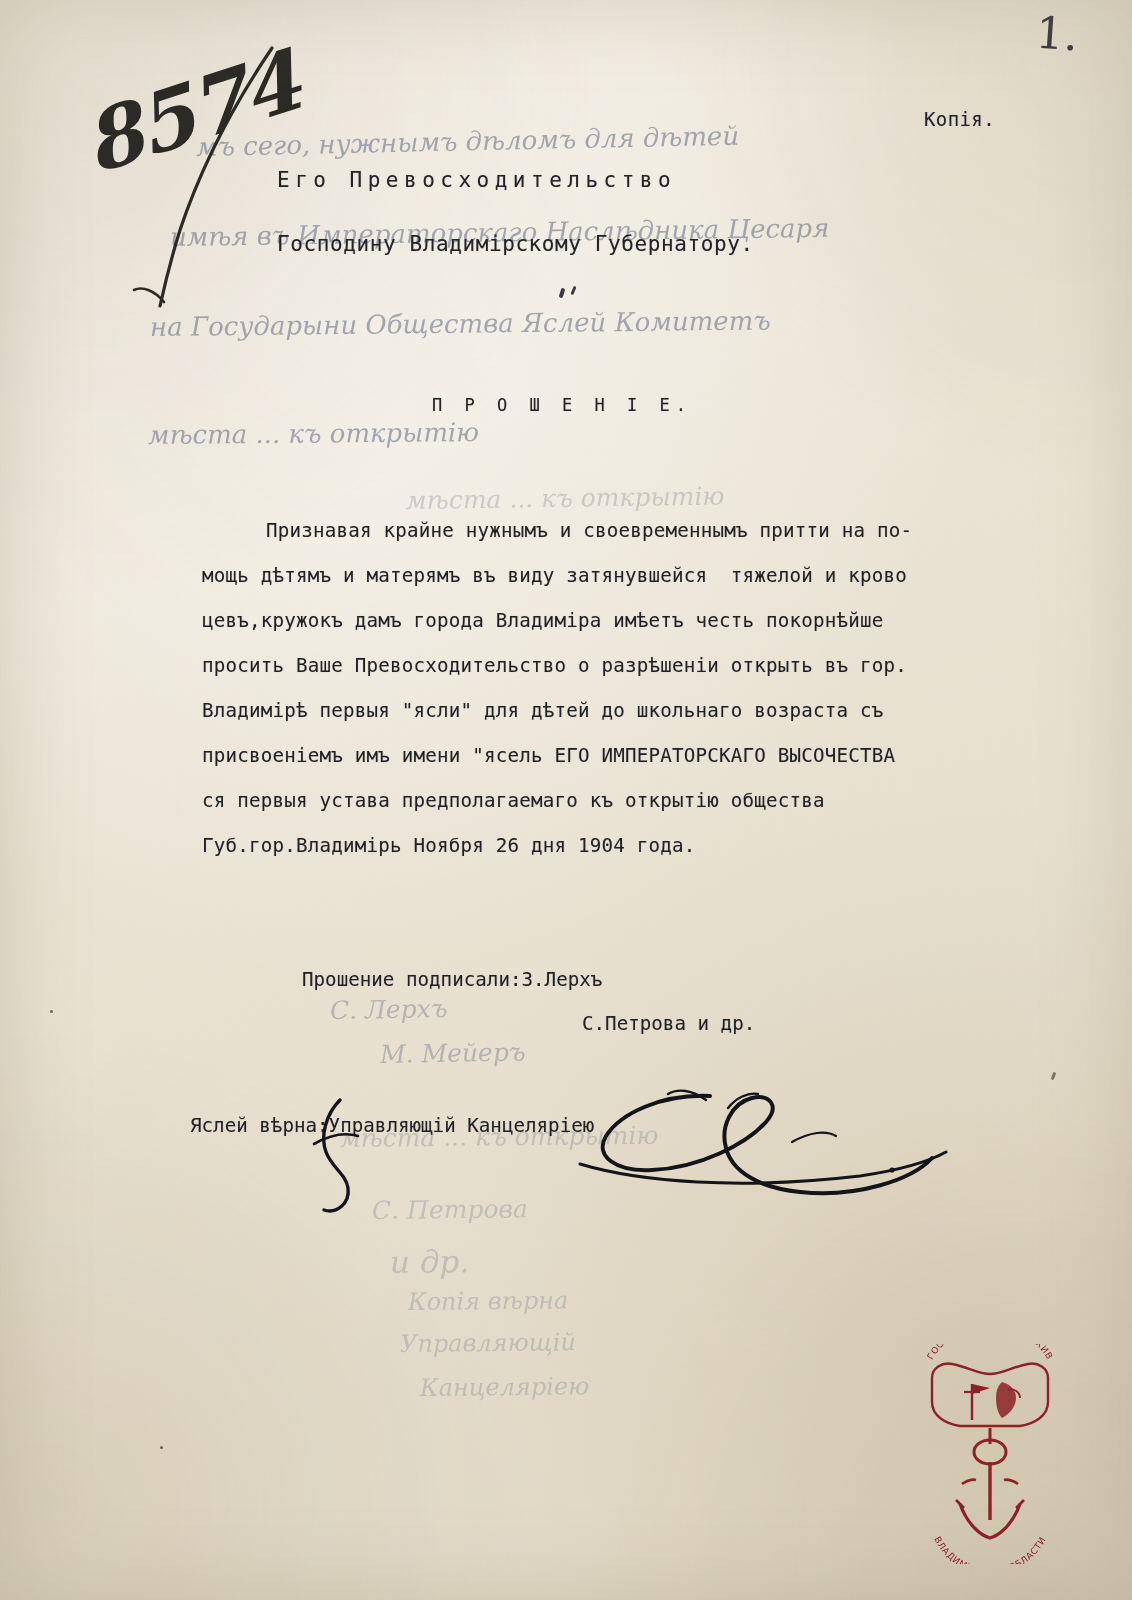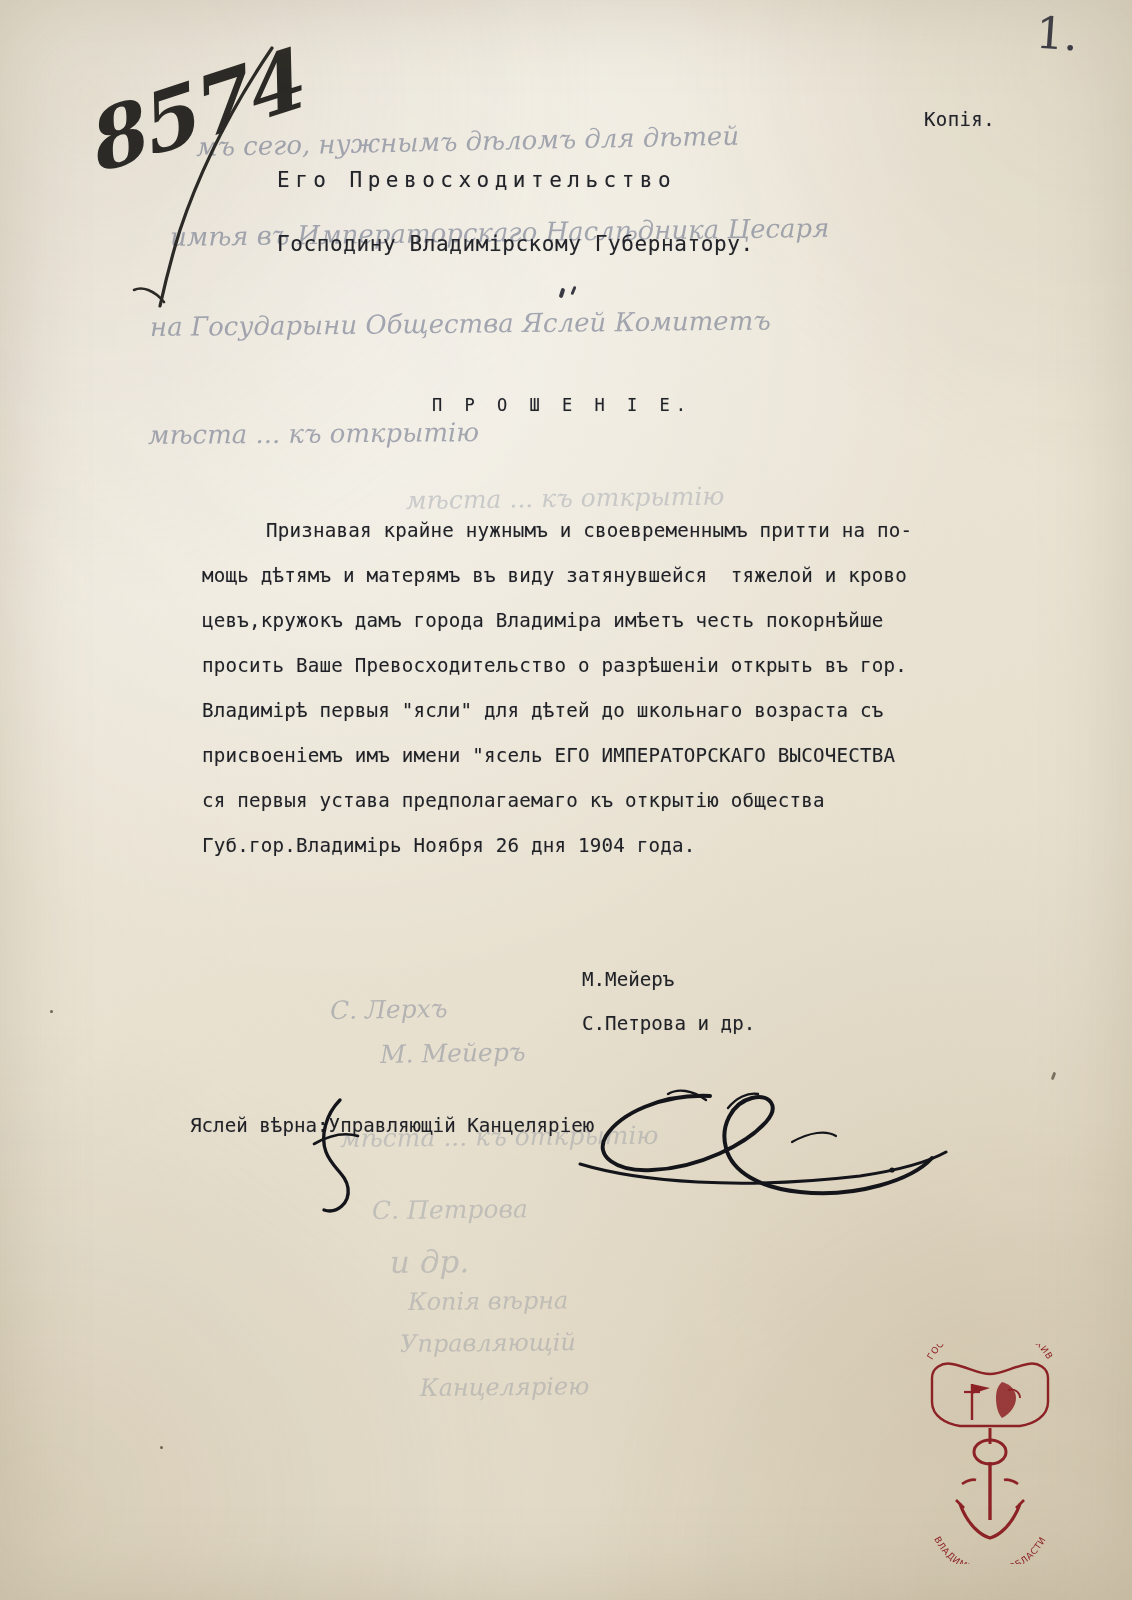--- a/index.html
+++ b/index.html
@@ -220,21 +220,21 @@
     <span class="ln">мощь дѣтямъ и матерямъ въ виду затянувшейся  тяжелой и крово</span>
     <span class="ln">цевъ,кружокъ дамъ города Владиміра имѣетъ честь покорнѣйше</span>
     <span class="ln">просить Ваше Превосходительство о разрѣшеніи открыть въ гор.</span>
     <span class="ln">Владимірѣ первыя "ясли" для дѣтей до школьнаго возраста съ</span>
     <span class="ln">присвоеніемъ имъ имени "ясель ЕГО ИМПЕРАТОРСКАГО ВЫСОЧЕСТВА</span>
     <span class="ln">ся первыя устава предполагаемаго къ открытію общества</span>
     <span class="ln">Губ.гор.Владимірь Ноября 26 дня 1904 года.</span>
   </div>
 
   <div class="signblock">
-    <span class="ln s2">М.Мейеръ</span>
+    <span class="ln s1">Прошение подписали:З.Лерхъ</span>
     <span class="ln s3">С.Петрова и др.</span>
   </div>
 
   <div class="certline">Яслей вѣрна:Управляющій Канцеляріею</div>
 
   <svg class="sigsvg" style="left:296px;top:1092px;width:80px;height:130px;" viewBox="0 0 80 130">
     <path d="M44 8 C30 22 24 44 30 60 C36 76 50 82 52 96 C54 112 40 122 28 118" fill="none" stroke="#14151a" stroke-width="3.4" stroke-linecap="round"></path>
     <path d="M18 52 C32 44 48 40 62 44" fill="none" stroke="#14151a" stroke-width="2.6" stroke-linecap="round"></path>
   </svg>
 

